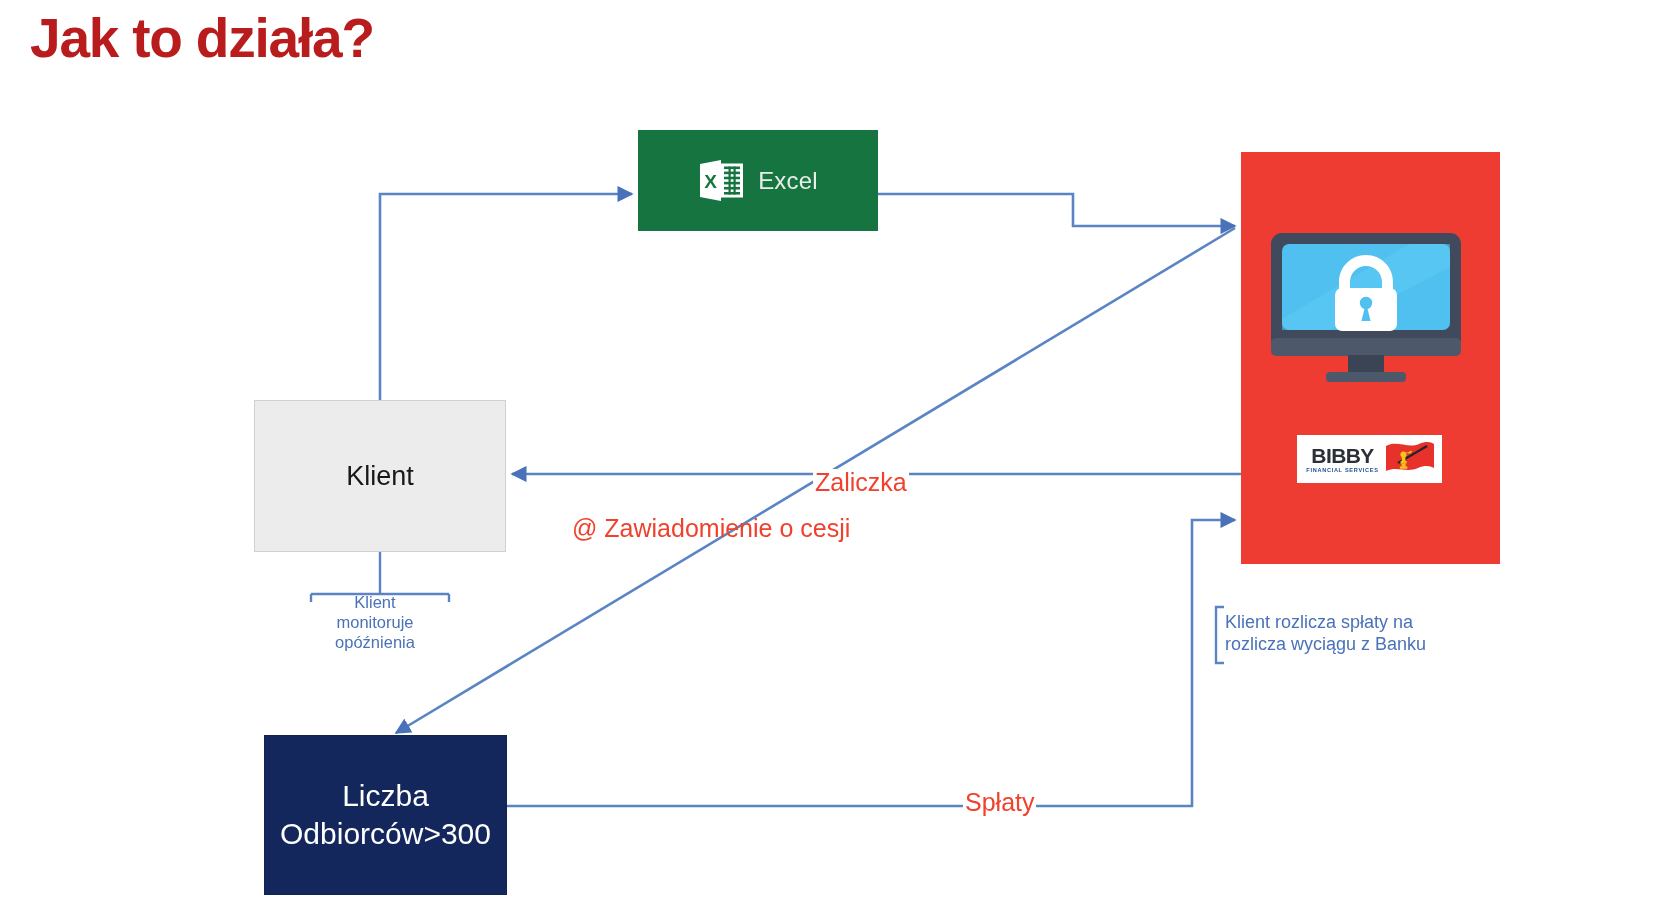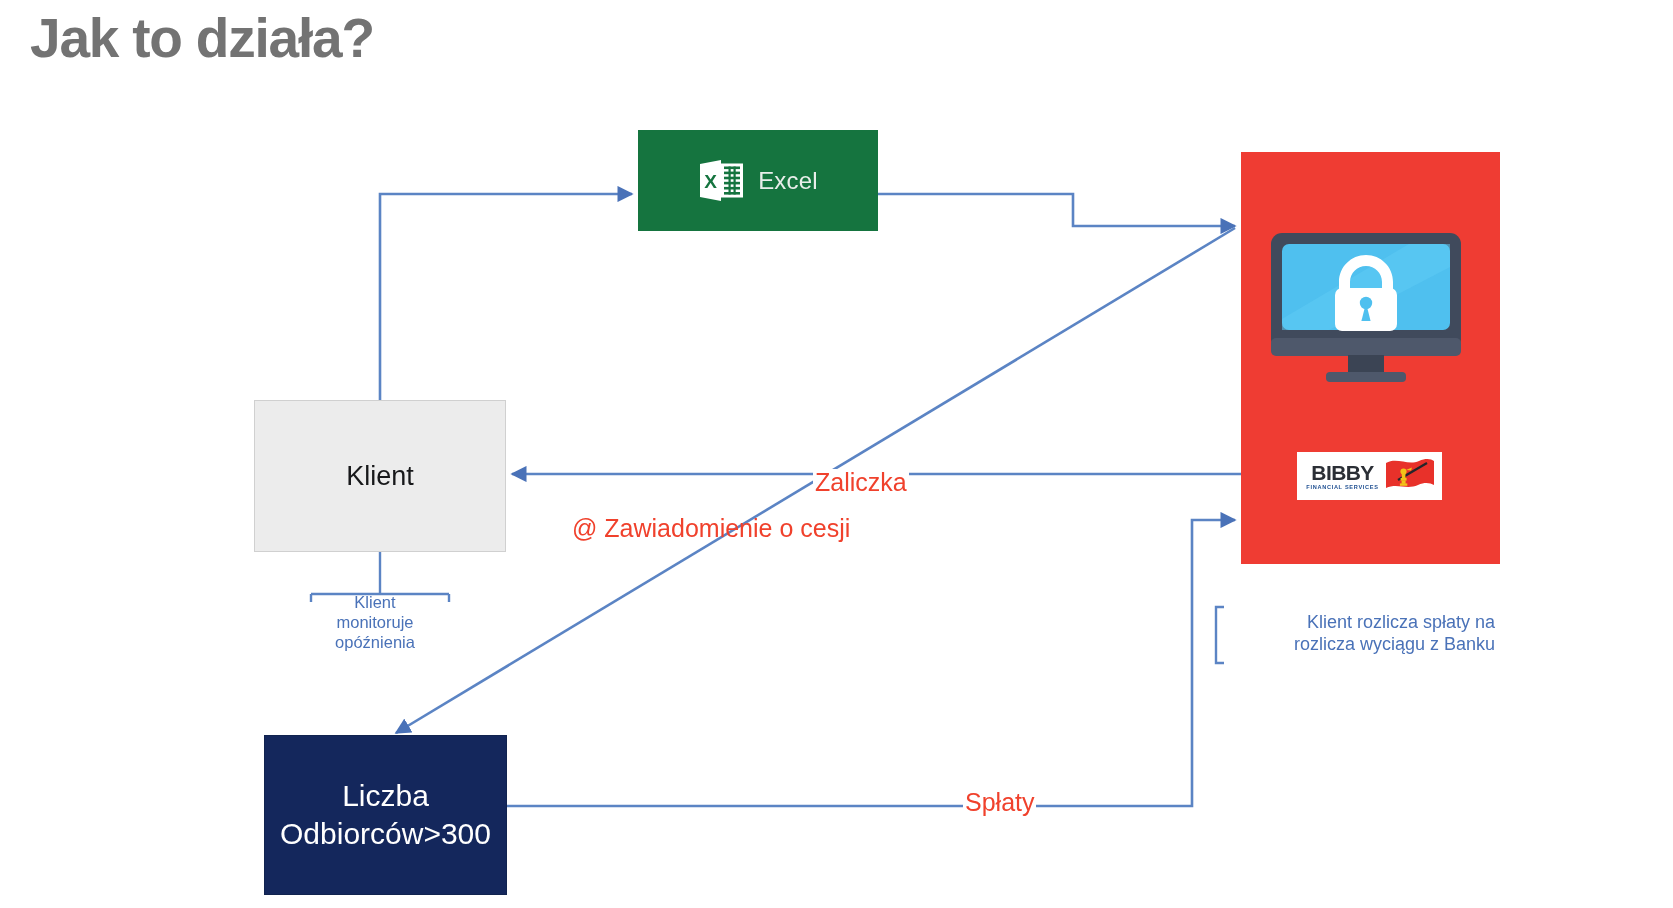--- a/index.html
+++ b/index.html
@@ -26,21 +26,21 @@
   }
 
   
   #page-title {
     position: absolute;
     left: 30px;
     top: 6px;
     font-size: 55px;
     font-weight: 700;
     letter-spacing: -1.2px;
-    color: #737373;
+    color: #b91c1c;
     font-family: "Liberation Sans", sans-serif;
     white-space: nowrap;
   }
 
   
   #connectors {
     position: absolute;
     left: 0; top: 0;
     width: 1673px;
     height: 908px;
@@ -128,21 +128,21 @@
   #monitor {
     position: absolute;
     left: 28px;
     top: 81px;
     width: 194px;
     height: 155px;
   }
   #bibby-logo {
     position: absolute;
     left: 56px;
-    top: 300px;
+    top: 283px;
     width: 145px;
     height: 48px;
     background: #ffffff;
     display: flex;
     align-items: center;
     padding: 3px 5px;
     box-sizing: border-box;
   }
   #bibby-text-wrap {
     flex: 1 1 auto;
@@ -198,21 +198,21 @@
     left: 310px;
     top: 592px;
     width: 130px;
     text-align: center;
     font-size: 16.5px;
   }
   #note-bank {
     left: 1225px;
     top: 612px;
     width: 270px;
-    text-align: right;
+    text-align: left;
     font-size: 18px;
   }
   #note-bank .nline { display: block; }
   #note-klient .nline { display: block; }
 </style>
 </head>
 <body>
 
 <div id="slide">
 

